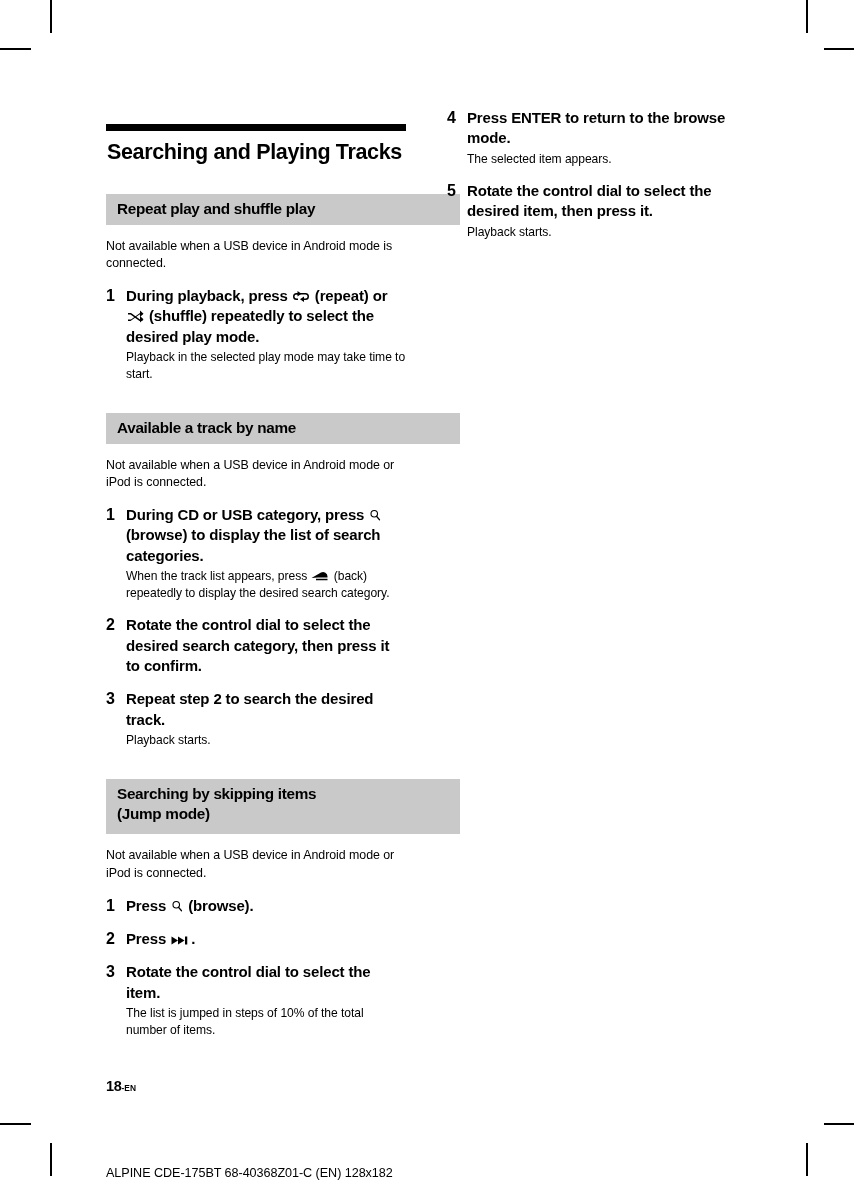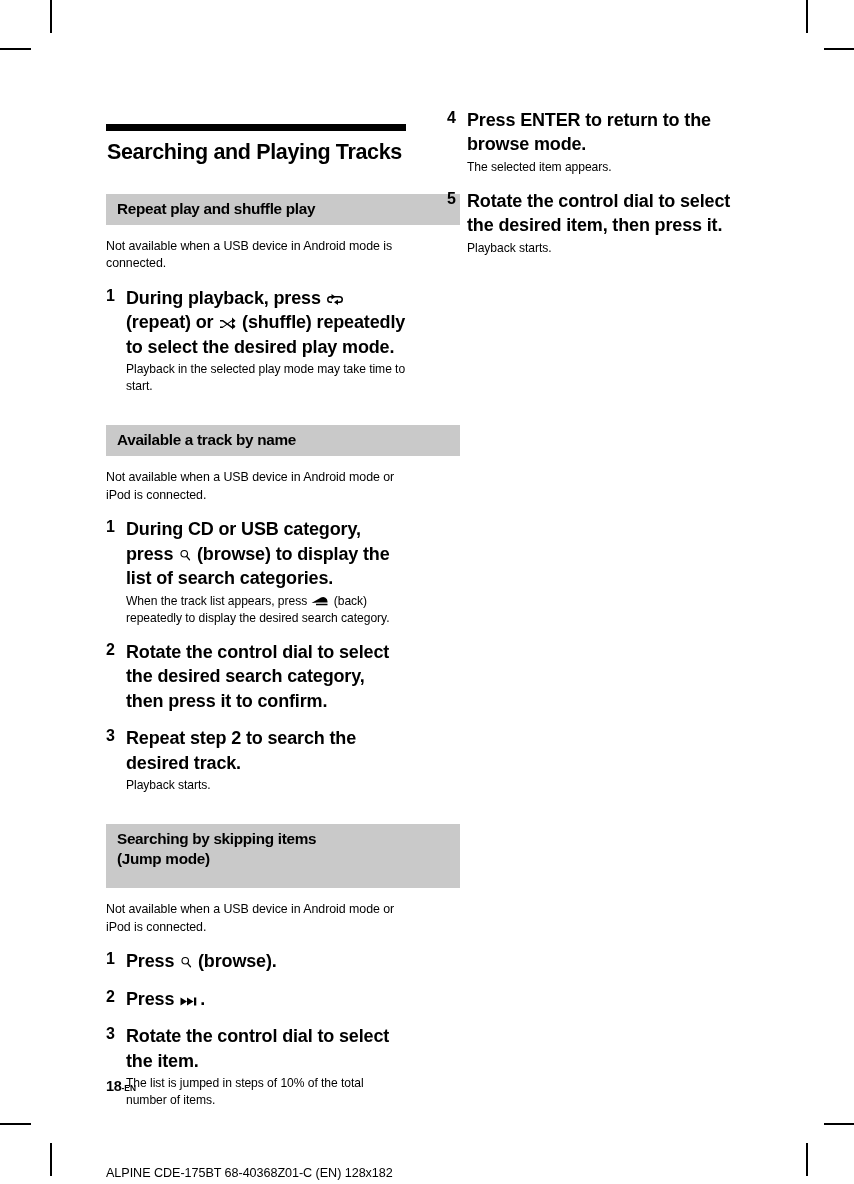--- a/index.html
+++ b/index.html
@@ -67,21 +67,21 @@
     background: #c9c9c9;
     width: 354px;
     box-sizing: border-box;
     padding: 5px 0 6px 11px;
     margin: 30px 0 0 0;
     font-size: 15.3px;
     font-weight: bold;
     letter-spacing: -0.3px;
     line-height: 1.28;
   }
-  .sec-head.two-line { padding-bottom: 20px; }
+  .sec-head.two-line { padding-bottom: 11px; }
 
   
   .body-p {
     font-size: 12.4px;
     line-height: 1.42;
     margin: 13px 0 0 0;
     letter-spacing: -0.05px;
   }
 
   
@@ -92,21 +92,21 @@
   .step-num {
     flex: 0 0 auto;
     width: 20px;
     font-size: 16px;
     font-weight: bold;
     line-height: 1.12;
     padding-top: 1px;
   }
   .step-body { flex: 1 1 auto; }
   .step-title {
-    font-size: 18px;
+    font-size: 15px;
     font-weight: bold;
     line-height: 1.36;
     letter-spacing: -0.15px;
   }
   .step-note {
     font-size: 12.1px;
     line-height: 1.41;
     letter-spacing: -0.05px;
     margin-top: 2px;
   }

